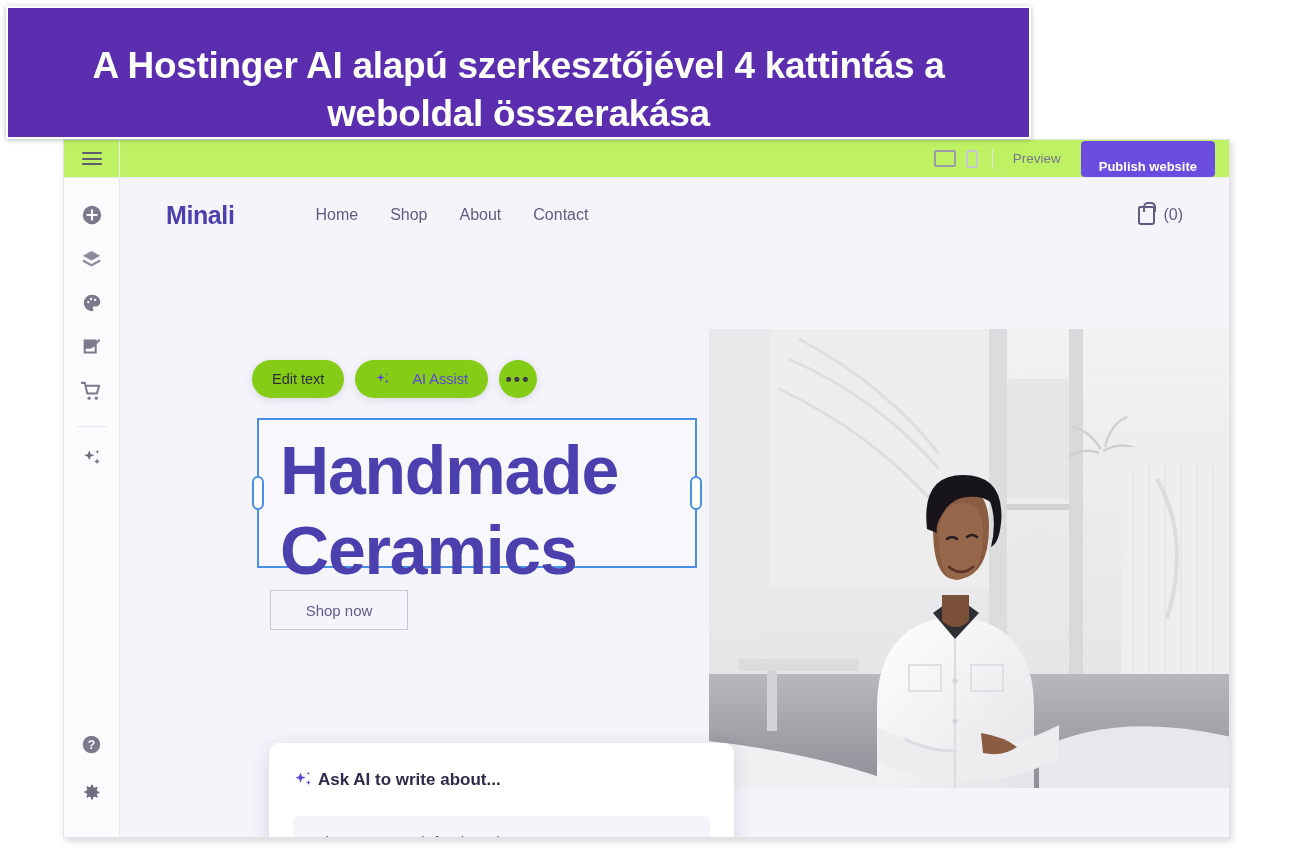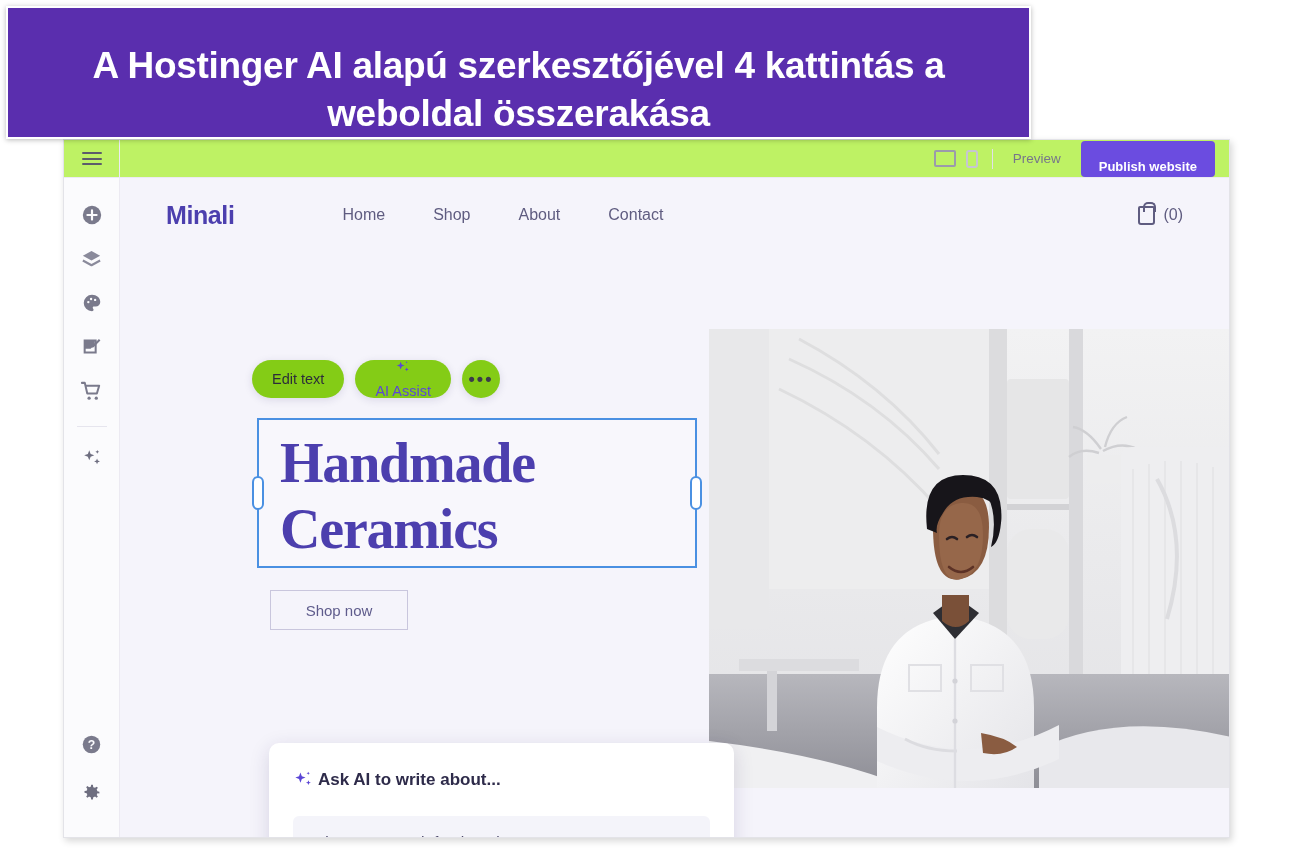--- a/index.html
+++ b/index.html
@@ -62,21 +62,21 @@
   .canvas {
     position:absolute; left:56px; top:38px; right:0; bottom:0;
     background:#f5f4fb; overflow:hidden;
   }
 
   
   .site-header {
     height:74px; display:flex; align-items:center; padding:0 46px;
   }
   .logo { font-size:25px; font-weight:bold; color:#4c3fae; letter-spacing:-0.4px; }
-  .site-nav { display:flex; gap:48px; margin-left:108px; }
+  .site-nav { display:flex; gap:32px; margin-left:81px; }
   .site-nav a { font-size:16px; color:#5f5c80; text-decoration:none; }
   .cart { margin-left:auto; display:flex; align-items:center; gap:8px;
     color:#5f5c80; font-size:16px; }
   .bag { width:17px; height:19px; border:2px solid #5f5c80; border-radius:2px 2px 3px 3px;
     position:relative; }
   .bag::before { content:""; position:absolute; left:3px; top:-6px; width:9px; height:8px;
     border:2px solid #5f5c80; border-bottom:none; border-radius:5px 5px 0 0; }
 
   
   .hero { position:relative; height:610px; }
@@ -84,34 +84,34 @@
     overflow:hidden; background:#e9e9ee; }
   .hero-img svg { display:block; width:100%; height:100%; }
 
   
   .edit-toolbar { position:absolute; left:132px; top:108px; display:flex;
     align-items:center; gap:11px; z-index:6; }
   .pill { background:#84cc16; border-radius:20px; height:38px;
     display:flex; align-items:center; justify-content:center; padding:0 20px;
     box-shadow:0 2px 9px rgba(40,30,90,0.13); font-size:14.5px;
     color:#2d2d3a; cursor:pointer; white-space:nowrap; }
-  .pill.ai { color:#5b46d6; gap:8px;flex-direction:column; }
+  .pill.ai { color:#5b46d6; gap:21px; }
   .pill.dots { width:38px; padding:0; letter-spacing:2px; color:#3b3b4a;
     font-size:18px; font-weight:bold; }
   .spark { flex:none; }
 
   
   .sel-box { position:absolute; left:137px; top:166px; width:440px; height:150px;
     border:2px solid #4a90e2; background:rgba(255,255,255,0.28); z-index:4; }
   .handle { position:absolute; width:12px; height:34px; border:2px solid #4a90e2;
     background:#ffffff; border-radius:7px; top:50%; margin-top:-17px; }
   .handle.l { left:-7px; } .handle.r { right:-7px; }
   .hero-title { position:absolute; left:160px; top:178px; width:420px;
-    font-size:56px; line-height:1.18; font-weight:bold; color:#4c3fae;
-    letter-spacing:-1.2px; z-index:5;font-family:Liberation Serif, serif; }
+    font-size:68px; line-height:1.18; font-weight:bold; color:#4c3fae;
+    letter-spacing:-1.2px; z-index:5; }
 
   
   .shop-now { position:absolute; left:150px; top:338px; width:138px; height:40px;
     border:1px solid #c9c6dd; background:transparent; color:#5f5c8c;
     font-size:15px; font-family:"Liberation Sans", sans-serif; cursor:pointer; }
 
   
   .ai-panel { position:absolute; left:149px; top:491px; width:465px; height:185px;
     background:#ffffff; border-radius:10px;
     box-shadow:0 5px 20px rgba(40,30,90,0.15); padding:26px 24px 0; z-index:7; }

